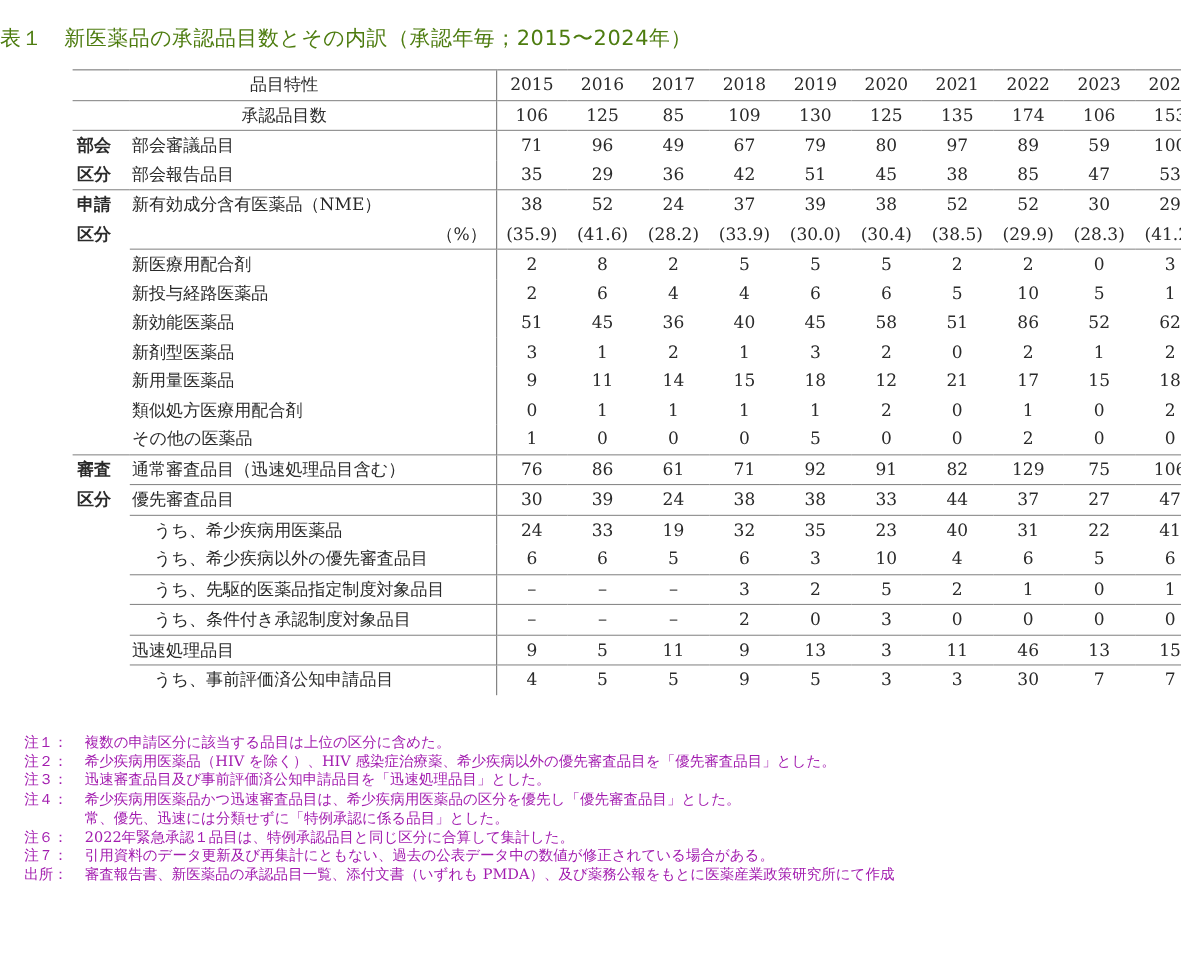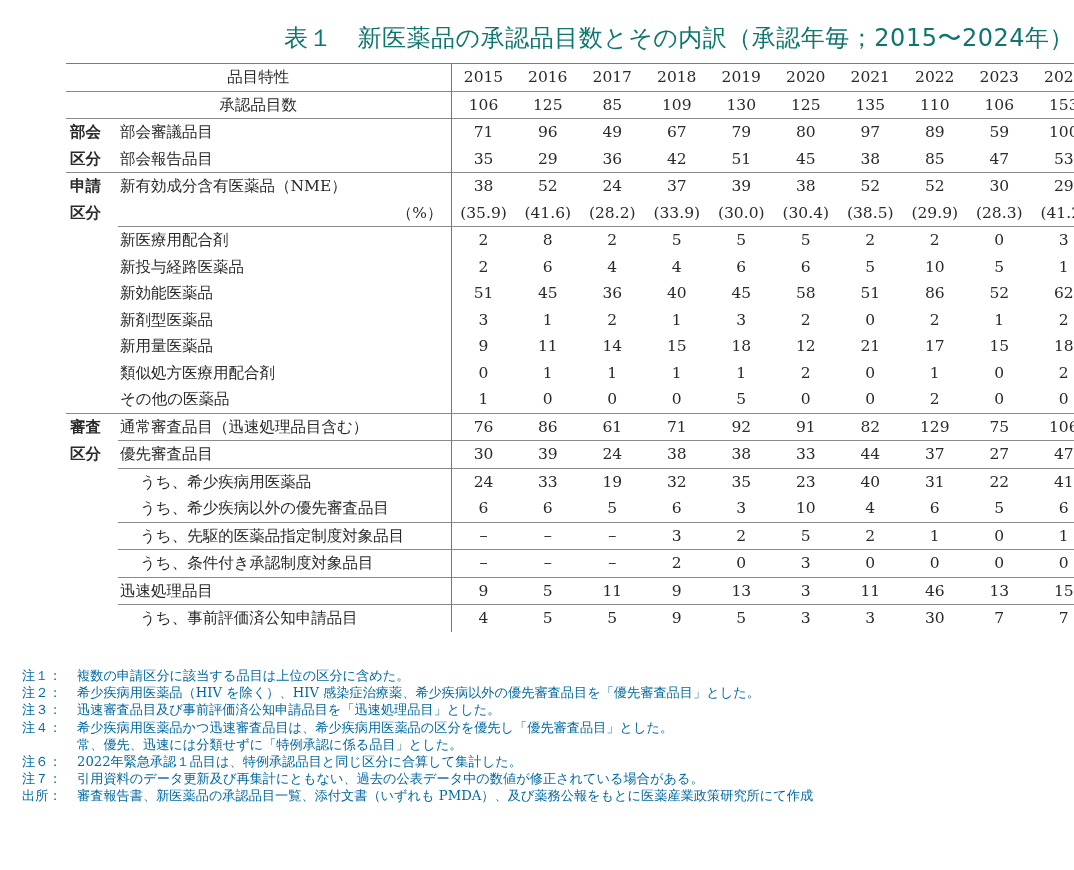--- a/index.html
+++ b/index.html
@@ -1,38 +1,38 @@
 <!DOCTYPE html>
 <html><head>
 <meta charset="utf-8">
 <style>
   html, body { margin: 0; padding: 0; background: #ffffff; }
   body { width: 1074px; height: 870px; position: relative; overflow: hidden;
          font-family: "DejaVu Serif", "Liberation Serif", serif; color: #2a2a2a; }
-  .title { position: absolute; top: 22px; left: 0; width: 1074px; text-align: right;
-           font-family: "DejaVu Sans", "Liberation Sans", sans-serif; font-size: 24px; letter-spacing: 0.5px; color: #0f766e; }
+  .title { position: absolute; top: 22px; left: 0; width: 1074px; text-align: left;
+           font-family: "DejaVu Sans", "Liberation Sans", sans-serif; font-size: 19px; letter-spacing: 0.5px; color: #4d7c0f; }
   table.main { position: absolute; top: 63px; left: 22px; width: 1030px; border-collapse: collapse;
                font-size: 15.5px; table-layout: fixed; margin-left: 44px; }
   table.main td { padding: 0; height: 26.5px; line-height: 26px; white-space: nowrap; }
   td.grp { width: 48px; padding-left: 4px !important; vertical-align: top; font-weight: bold; }
   td.lbl { width: 332px; }
   td.val { text-align: center; border-left: 0; }
   td.val.first { border-left: 1.3px solid #777; }
   col.c-grp { width: 52px; }
   col.c-lbl { width: 333px; }
   col.c-val { width: 64.5px; }
   tr.top td { border-top: 1.6px solid #7a7a7a; }
   tr.full-line td { border-top: 1.3px solid #8a8a8a; }
   tr.sub-line td.lbl, tr.sub-line td.val { border-top: 1.3px solid #8a8a8a; }
   tr.bottom td { border-bottom: 1.6px solid #7a7a7a; }
   .center { text-align: center; }
   .indent1 { padding-left: 22px !important; }
   .indent0 { padding-left: 2px !important; }
   .pct { display: flex; justify-content: flex-end; padding-right: 8px; }
-  .notes { position: absolute; top: 667px; left: 22px; width: 1040px; font-size: 13.2px; line-height: 17.2px; color: #0369a1; }
+  .notes { position: absolute; top: 667px; left: 22px; width: 1040px; font-size: 13.2px; line-height: 17.2px; color: #a21caf; }
   .note { display: flex; }
   .note .k { width: 42px; flex: none; }
   .note .t { flex: 1; margin-left: 13px; }
 </style>
 </head>
 <body>
 
 <div class="title">表１　新医薬品の承認品目数とその内訳（承認年毎；2015〜2024年）</div>
 
 <table class="main">
@@ -66,21 +66,21 @@
       </tr>
       <tr class="full-line">
     <td colspan="2" class="center">承認品目数</td>
         <td class="val first">106</td>
         <td class="val">125</td>
         <td class="val">85</td>
         <td class="val">109</td>
         <td class="val">130</td>
         <td class="val">125</td>
         <td class="val">135</td>
-        <td class="val">110</td>
+        <td class="val">174</td>
         <td class="val">106</td>
         <td class="val">153</td>
       </tr>
       <tr class="full-line">
       <td class="grp">部会</td>
       <td class="lbl indent0">部会審議品目</td>
       <td class="val first">71</td>
         <td class="val">96</td>
         <td class="val">49</td>
         <td class="val">67</td>

